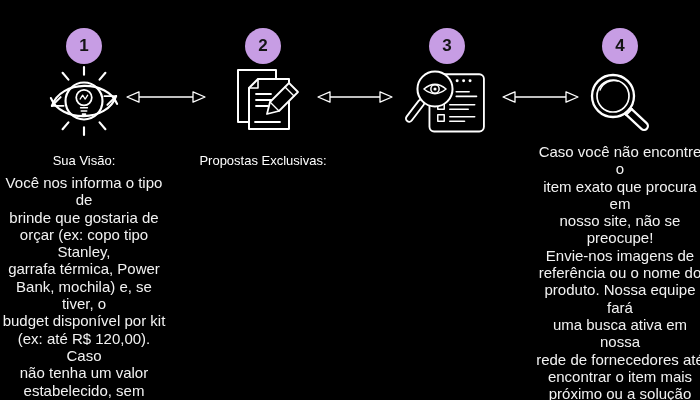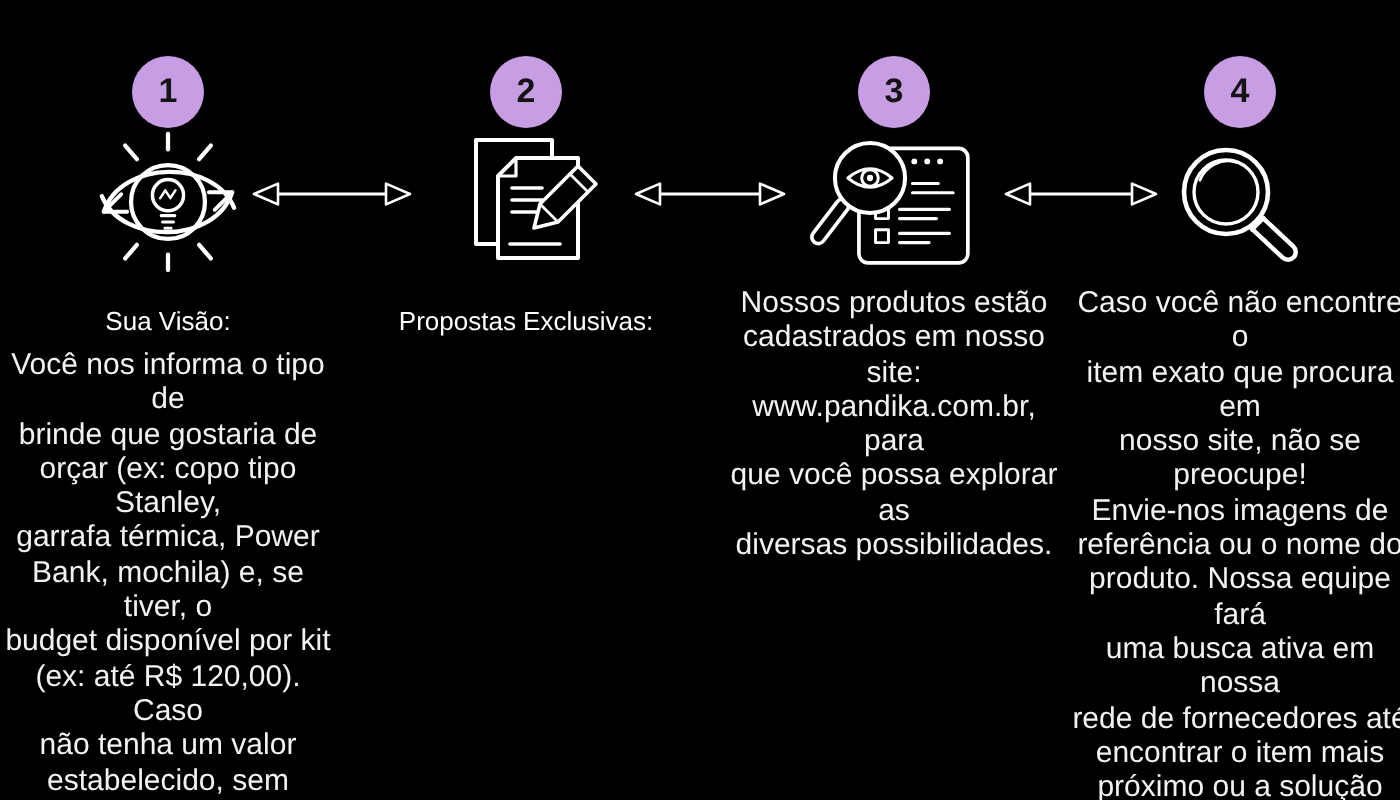--- a/index.html
+++ b/index.html
@@ -111,25 +111,20 @@
 
         <line x1="22" y1="41" x2="9" y2="58" stroke="#fff" stroke-width="9" stroke-linecap="round"></line>
         <line x1="22" y1="41" x2="9" y2="58" stroke="#000" stroke-width="5" stroke-linecap="round"></line>
 
         <circle class="sf" stroke-width="2.2" cx="37" cy="26" r="19"></circle>
         <path class="s" stroke-width="1.6" d="M25,26 Q37,16 49,26 Q37,36 25,26 Z"></path>
         <circle class="s" stroke-width="1.6" cx="37" cy="26" r="4.5"></circle>
         <circle class="f" cx="37" cy="26" r="1.7"></circle>
       </svg>
     </div>
-    <div class="desc">Nossos produtos estão
-cadastrados em nosso site:
-www.pandika.com.br, para
-que você possa explorar as
-diversas possibilidades.</div>
   </div>
 
   <div class="step step-4">
     <div class="badge">4</div>
     <div class="icon-wrap">
       <svg width="70" height="64" viewBox="0 0 70 64">
 
         <line x1="44" y1="43" x2="59" y2="57" stroke="#fff" stroke-width="10" stroke-linecap="round"></line>
         <line x1="44" y1="43" x2="59" y2="57" stroke="#000" stroke-width="5.5" stroke-linecap="round"></line>
         <path class="s" stroke-width="1.8" d="M41,46 l6,-6"></path>

